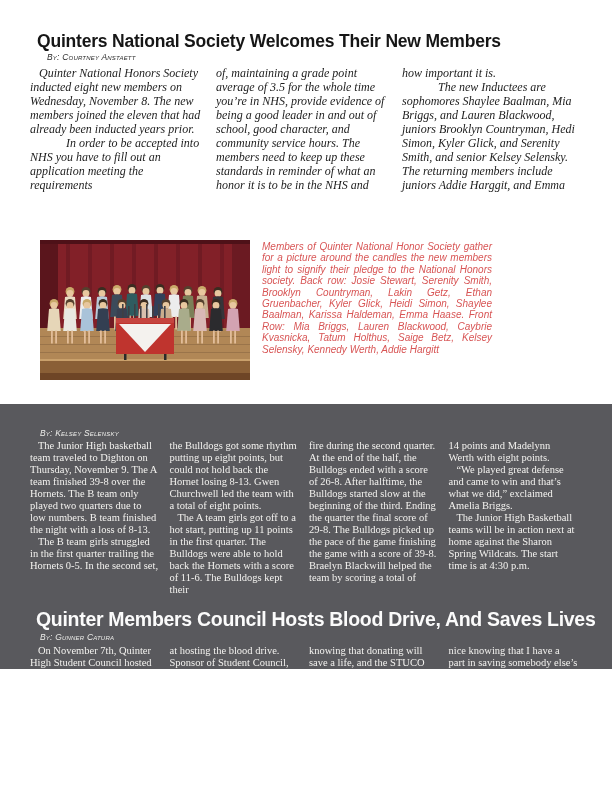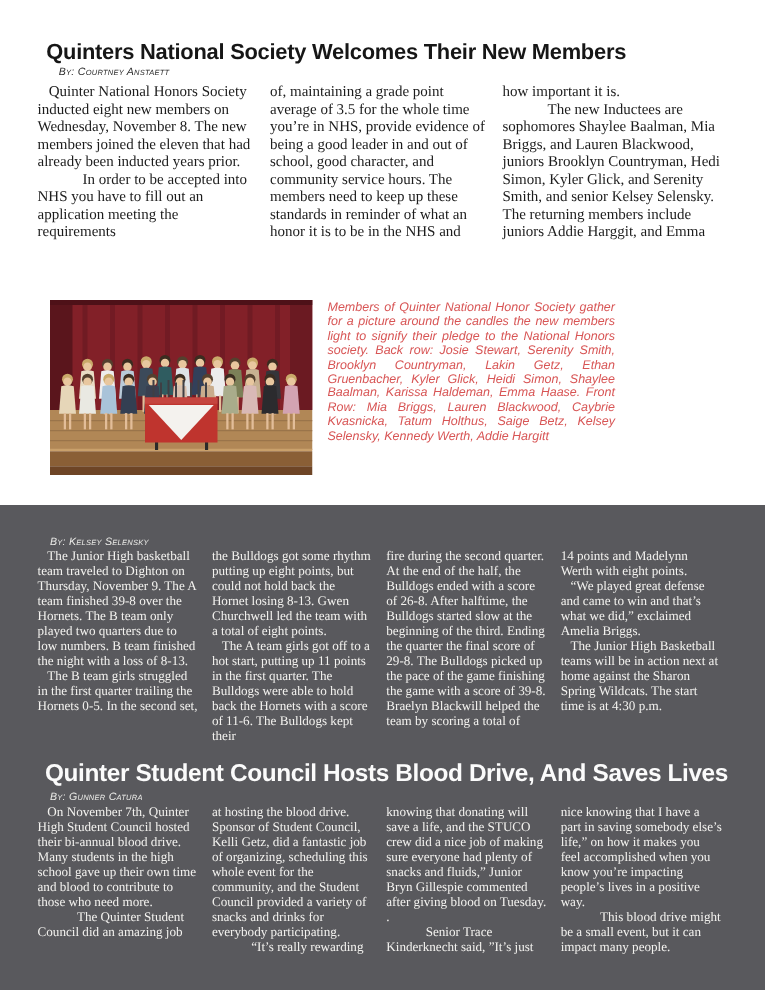--- a/index.html
+++ b/index.html
@@ -1,33 +1,33 @@
 <!DOCTYPE html>
 <html lang="en" style="--page-bg: #ffffff; --section-bg: #59595d; --headline-dark: #161616; --headline-green: #b7cf6b; --headline-white: #fbfbfb; --caption-red: #d85555; --body-dark: #1c1c1c; --body-light: #f3f2ef;"><head>
 <meta charset="utf-8">
 <style>
   html,body{margin:0;padding:0;background:#ffffff;}
   .page{
-    position:relative;width:612px;height:792px;background:var(--page-bg,#ffffff);
+    position:relative;width:612px;height:669px;background:var(--page-bg,#ffffff);
     overflow:hidden;font-family:"Liberation Serif",serif;
   }
   
   h1,h2{margin:0;font-family:"Liberation Sans",sans-serif;font-weight:bold;white-space:nowrap;}
   .a1-title{position:absolute;left:37px;top:31px;font-size:17.5px;letter-spacing:-0.2px;color:var(--headline-dark,#161616);}
   .byline{
     position:absolute;font-family:"Liberation Sans",sans-serif;font-style:italic;font-weight:normal;
     font-variant:small-caps;font-size:8.5px;letter-spacing:.2px;
   }
   .byline.dark{color:#2a2a2a;}
   .byline.light{color:#ededea;}
   .a1-byline{left:47px;top:52px;}
   
   .cols{position:absolute;display:flex;gap:10px;}
   .col{flex:1;white-space:pre-wrap;text-align:left;hyphens:auto;}
-  .a1-cols{left:30px;top:66px;width:548px;height:172px;font-size:12px;line-height:14px;color:var(--body-dark,#1c1c1c);}
+  .a1-cols{left:30px;top:66px;width:548px;height:172px;font-size:12px;line-height:14px;color:var(--body-dark,#1c1c1c);font-style:italic;}
   .gray-cols{font-size:10.5px;line-height:12px;color:var(--body-light,#f3f2ef);}
   .a2-cols{left:30px;top:36px;width:548px;height:168px;}
   .a3-cols{left:30px;top:241px;width:548px;height:147px;overflow:hidden;}
   
   .photo{position:absolute;left:40px;top:240px;width:210px;height:140px;margin:0;}
   .photo svg{display:block;width:210px;height:140px;}
   .caption{
     position:absolute;left:262px;top:241px;width:230px;
     font-family:"Liberation Sans",sans-serif;font-style:italic;
     font-size:10px;line-height:11.4px;text-align:justify;
@@ -149,21 +149,21 @@
       <div class="col">   The Junior High basketball team traveled to Dighton on Thursday, November 9. The A team finished 39-8 over the Hornets. The B team only played two quarters due to low numbers. B team finished the night with a loss of 8-13.
    The B team girls struggled in the first quarter trailing the Hornets 0-5. In the second set,</div>
       <div class="col">the Bulldogs got some rhythm putting up eight points, but could not hold back the Hornet losing 8-13. Gwen Churchwell led the team with a total of eight points.
    The A team girls got off to a hot start, putting up 11 points in the first quarter. The Bulldogs were able to hold back the Hornets with a score of 11-6. The Bulldogs kept their</div>
       <div class="col">fire during the second quarter. At the end of the half, the Bulldogs ended with a score of 26-8. After halftime, the Bulldogs started slow at the beginning of the third. Ending the quarter the final score of 29-8. The Bulldogs picked up the pace of the game finishing the game with a score of 39-8. Braelyn Blackwill helped the team by scoring a total of</div>
       <div class="col">14 points and Madelynn Werth with eight points.
    “We played great defense and came to win and that’s what we did,” exclaimed Amelia Briggs.
    The Junior High Basketball teams will be in action next at home against the Sharon Spring Wildcats. The start time is at 4:30 p.m.</div>
     </div>
 
-    <h2 class="a3-title">Quinter Student Council Hosts Blood Drive, And Saves Lives</h2>
+    <h2 class="a3-title">Quinter Members Council Hosts Blood Drive, And Saves Lives</h2>
     <div class="byline light a3-byline">By: Gunner Catura</div>
     <div class="cols gray-cols a3-cols">
       <div class="col">   On November 7th, Quinter High Student Council hosted their bi-annual blood drive. Many students in the high school gave up their own time and blood to contribute to those who need more.
             The Quinter Student Council did an amazing job</div>
       <div class="col">at hosting the blood drive. Sponsor of Student Council, Kelli Getz, did a fantastic job of organizing, scheduling this whole event for the community, and the Student Council provided a variety of snacks and drinks for everybody participating.
             “It’s really rewarding</div>
       <div class="col">knowing that donating will save a life, and the STUCO crew did a nice job of making sure everyone had plenty of snacks and fluids,” Junior Bryn Gillespie commented after giving blood on Tuesday. .
             Senior Trace Kinderknecht said, ”It’s just</div>
       <div class="col">nice knowing that I have a part in saving somebody else’s life,” on how it makes you feel accomplished when you know you’re impacting people’s lives in a positive way.
             This blood drive might be a small event, but it can impact many people.</div>

